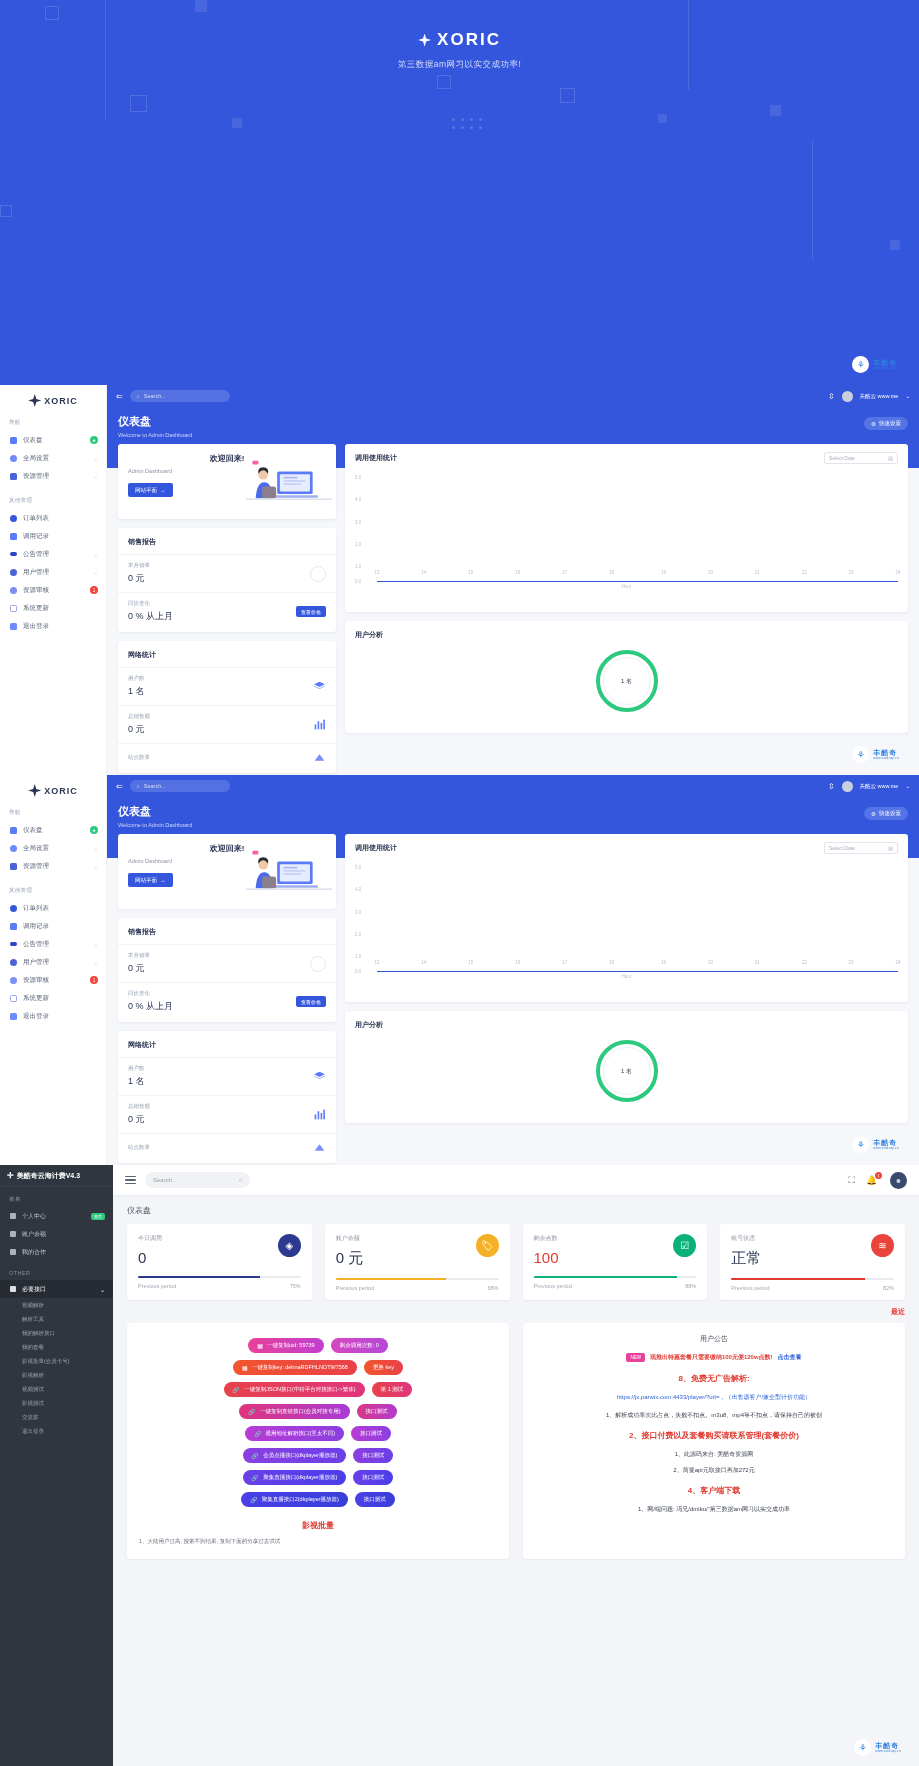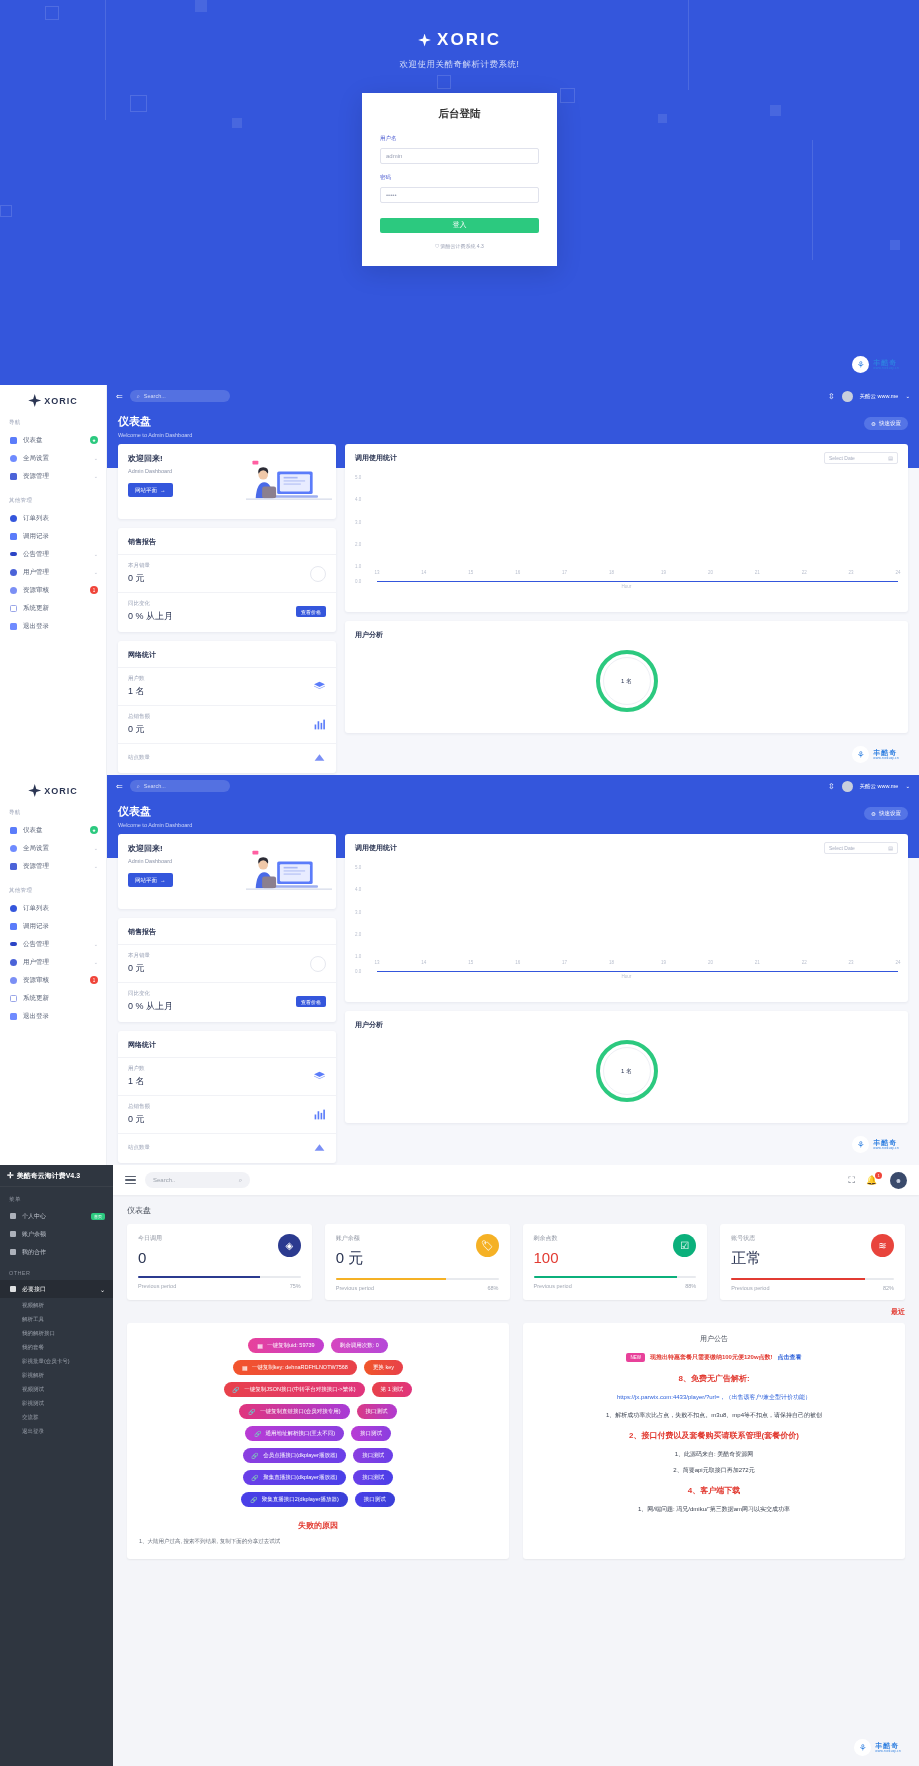--- a/index.html
+++ b/index.html
@@ -110,21 +110,21 @@
   .hero{ background:#3456dc; padding:7px 11px 30px; position:relative; }
   .hero h1{ color:#fff; font-size:11px; font-weight:bold; }
   .hero p{ color:#cdd6f8; font-size:5.5px; margin-top:3px; }
   .hero-btn{ position:absolute; right:11px; top:10px; background:#5474e6; color:#fff;
              font-size:5.5px; padding:3px 7px; border-radius:9px; display:flex;align-items:center;gap:3px;}
 
   .grid{ padding:0 11px; margin-top:-24px; display:grid; grid-template-columns: 218px 1fr; gap:9px; }
   .card{ background:#fff; border-radius:3px; box-shadow:0 1px 3px rgba(30,40,90,.07); }
 
   .welcome-card{ padding:9px 10px 8px; position:relative; height:75px; overflow:hidden;}
-  .welcome-card h3{ font-size:8px; color:#2b3553; }
+  .welcome-card h3{ font-size:8px; color:#2b3553;text-align:center; }
   .welcome-card .sub{ font-size:5.5px; color:#8b93a8; margin-top:4px;}
   .welcome-card .btn{ display:inline-flex;align-items:center;gap:3px; margin-top:9px; background:#3456dc;
                       color:#fff; font-size:5.5px; padding:3.5px 7px; border-radius:2px;}
   .illus{ position:absolute; right:4px; bottom:2px; width:86px; height:62px; }
 
   .list-card{ padding:0 0 2px; }
   .list-card .hdr{ font-size:7px; color:#2b3553; padding:9px 10px 7px; font-weight:bold;}
   .lrow{ display:flex;align-items:center; padding:7px 10px; border-top:1px solid #f1f2f6;}
   .lrow .txt{ flex:1; }
   .lrow .k{ font-size:5.5px; color:#9aa2b6;}
@@ -240,38 +240,23 @@
       <i></i>
       <i></i>
       <i></i>
   </div>
 
   <div class="login-brand">
     <div class="logo-row">
       <span class="diamond-ico"></span>
       <span>XORIC</span>
     </div>
-    <div class="login-sub">欢迎使用关酷奇解析计费系统!</div>
+    <div class="login-sub">第三数据am网习以实交成功率!</div>
   </div>
 
-  <div class="login-card">
-    <h2>后台登陆</h2>
-    <div class="field-wrap">
-      <span class="field-label">用户名</span>
-      <input class="field-input" value="admin" style="">
-    </div>
-    <div class="field-wrap">
-      <span class="field-label">密码</span>
-      <input class="field-input" value="•••••" style="">
-    </div>
-    <button class="login-btn">登入</button>
-    <div class="login-foot">
-      <span>⛉ </span><span>荣酷云计费系统 4.3</span>
-    </div>
-  </div>
 
   <div class="watermark">
     <div class="wm-circle">
         <span>⚘</span>
       </div>
     <div class="wm-txt">
       <div class="t1">丰酷奇</div>
       <div class="t2">www.nwkuqi.cn</div>
     </div>
   </div>
@@ -884,21 +869,21 @@
           <div class="btn-row">
             <div class="pill" style="background:linear-gradient(90deg,#4a3fe8,#3a3fd8)">
               <span class="gico">🔗</span>
               <span>聚集直播接口2(dkplayer播放器)</span>
             </div>
             <div class="pill" style="background:linear-gradient(90deg,#4a3fe8,#3a3fd8)">
               <span>接口测试</span>
             </div>
           </div>
         </div>
-        <div class="fail-title">失败的原因</div>
+        <div class="fail-title">影视批量</div>
         <div class="fail-line">1、大陆用户过高, 搜索不到结果, 复制下面的分享过去试试</div>
       </div>
 
       <div class="panel">
         <div class="ann-title">用户公告</div>
         <div class="ann-new">
           <span class="newtag">NEW</span>
           <span class="ann-red">现推出特惠套餐只需要缴纳100元便120w点数!</span>
           <span class="ann-blue">点击查看</span>
         </div>

